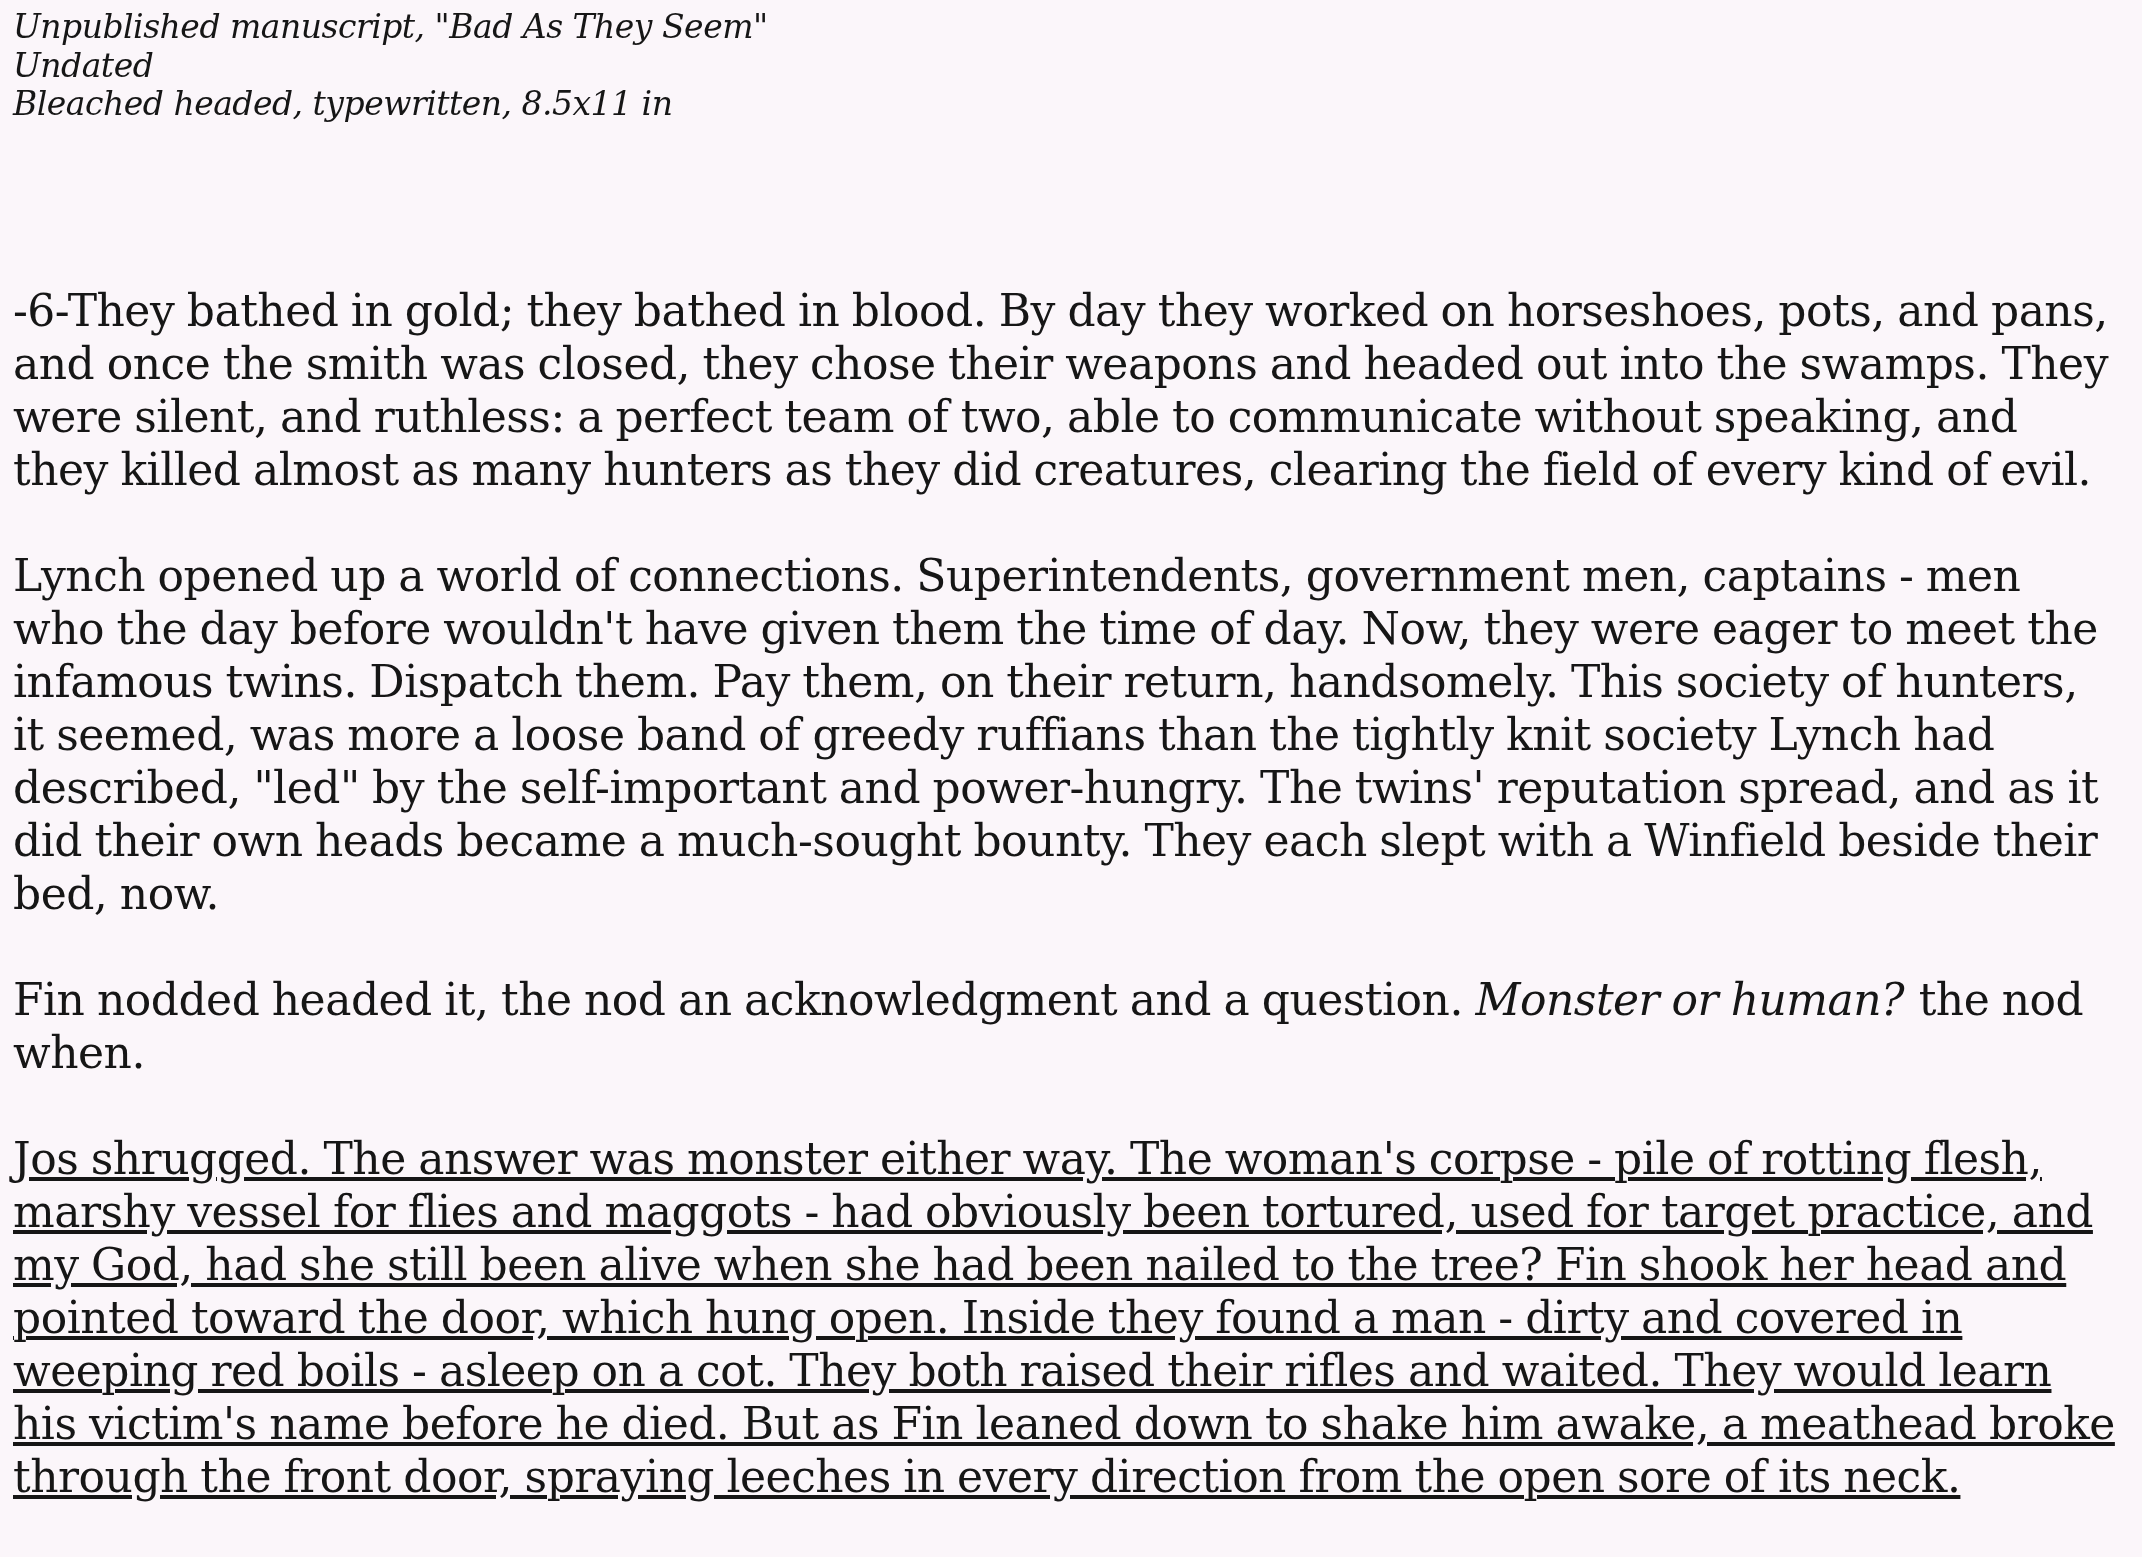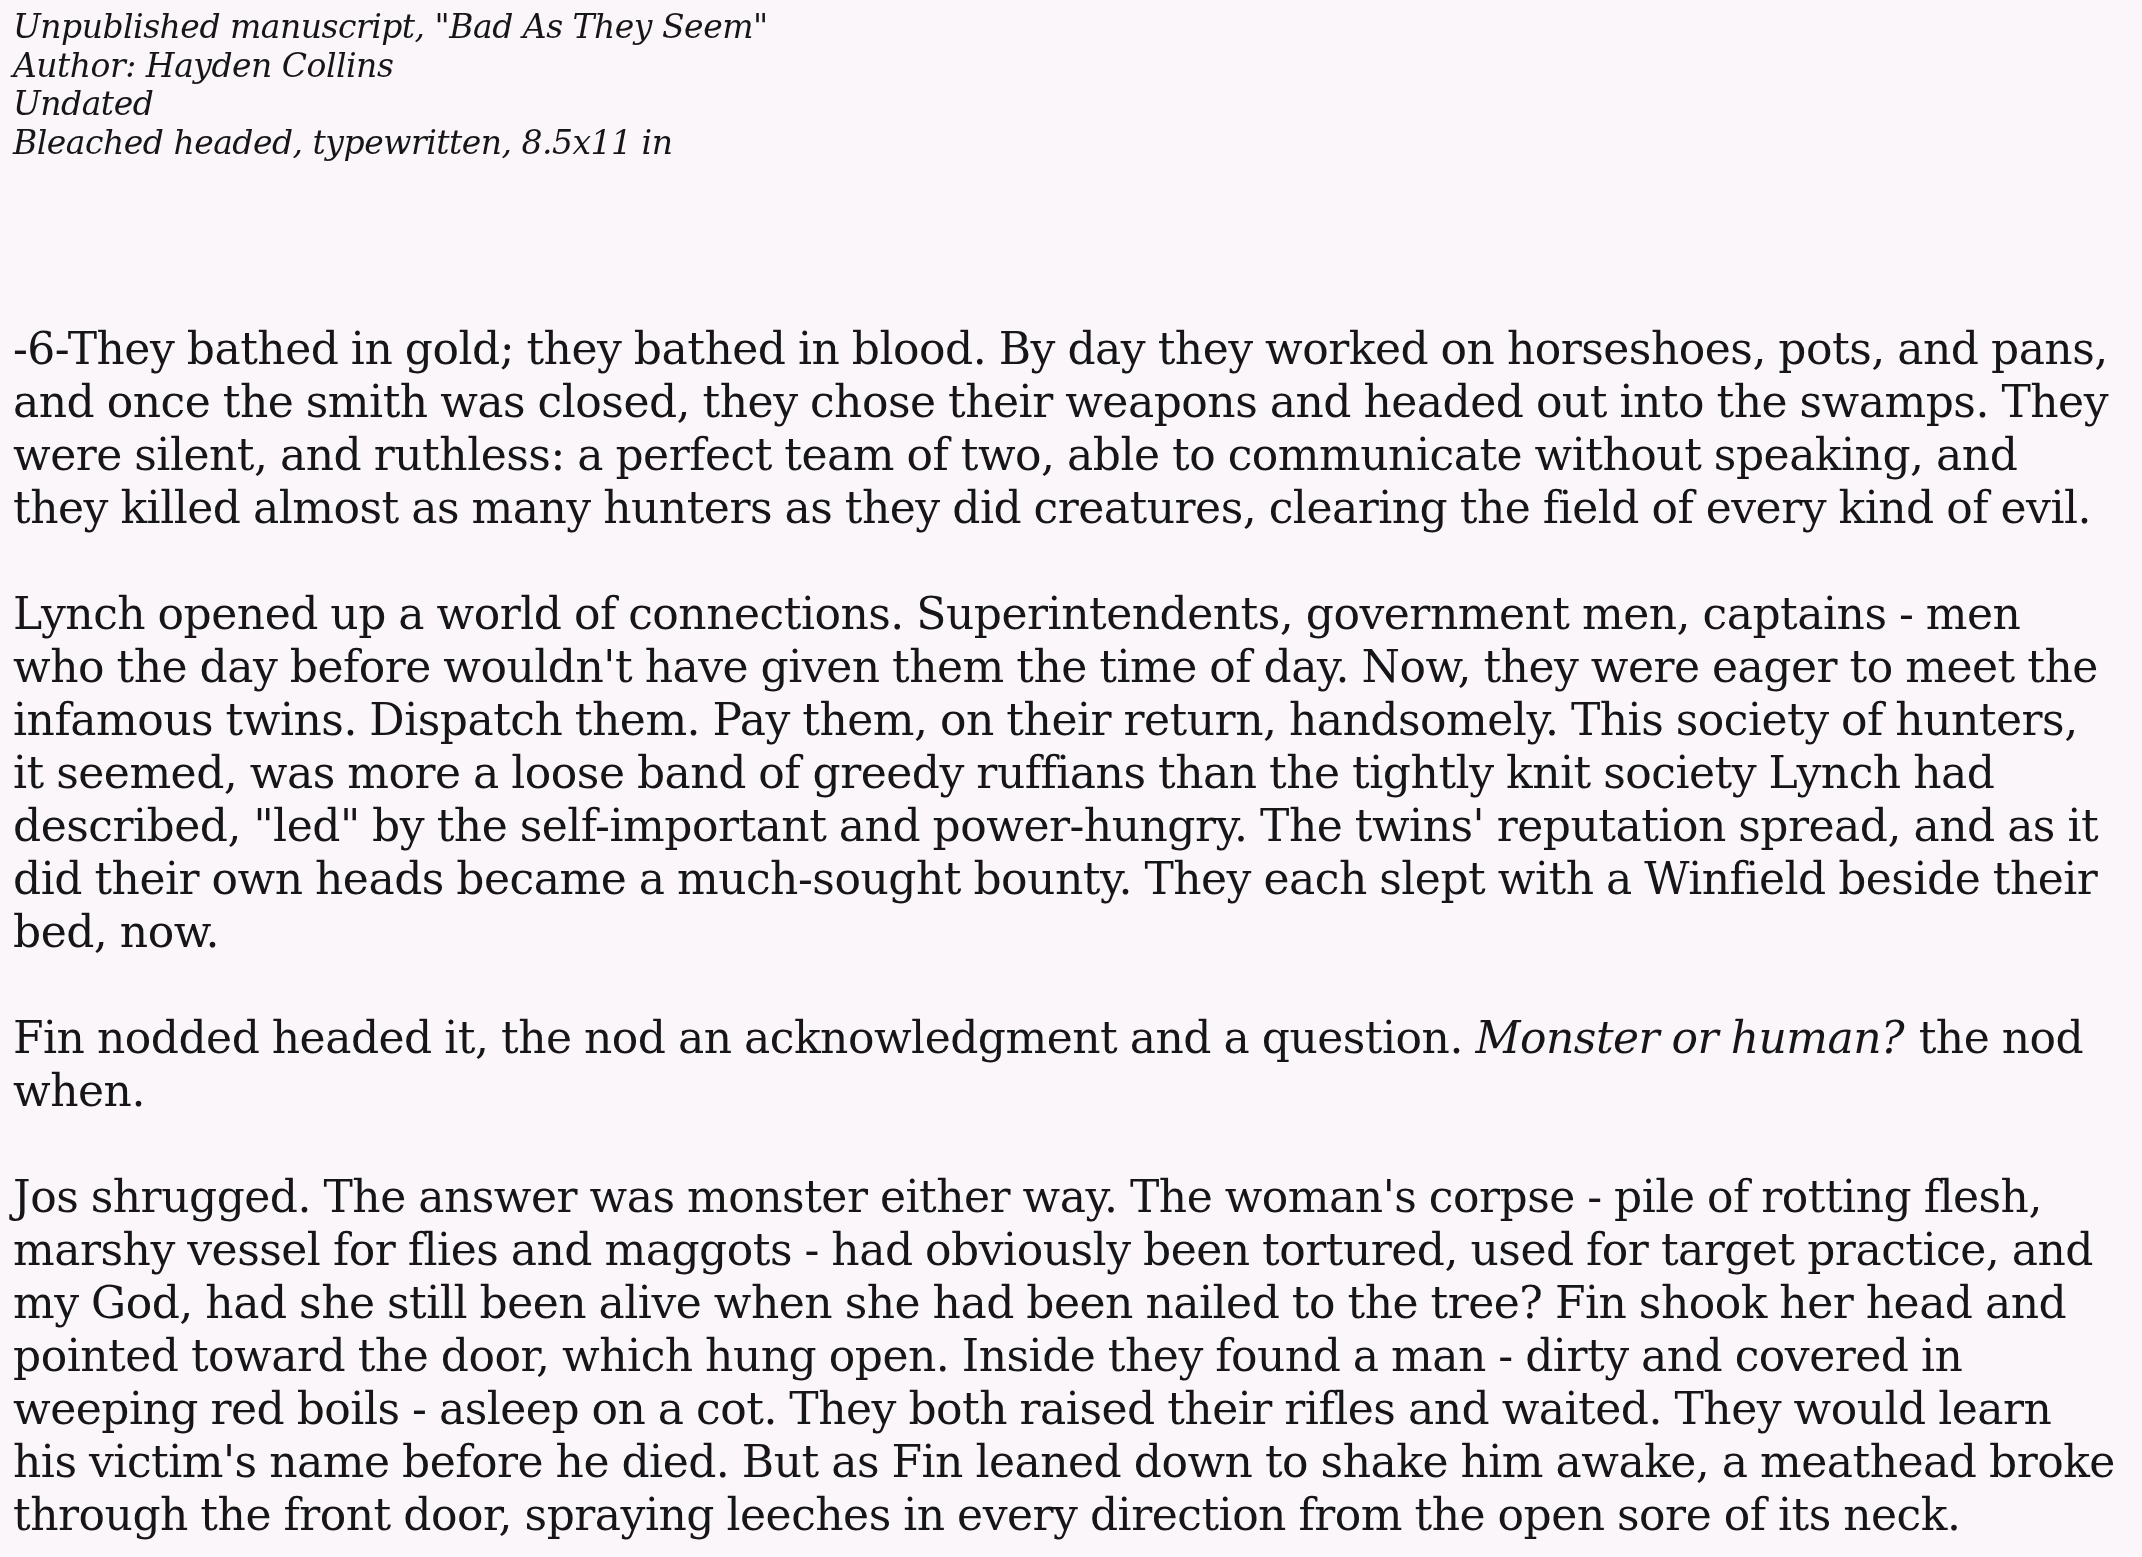--- a/index.html
+++ b/index.html
@@ -28,33 +28,33 @@
   }
   .manuscript-body p.body-paragraph {
     margin: 0 0 53px 0;
     font-size: 44px;
     line-height: 53px;
     letter-spacing: -0.5px;
     word-spacing: -1px;
   }
   .manuscript-body p.body-paragraph:last-child {
     margin-bottom: 10px;
+    text-decoration: underline;
   }
   .body-paragraph em {
     font-style: italic;
     margin-right: 2px;
   }
 </style>
 </head>
 <body>
 
 <main class="page">
   <header class="catalog-header">
     <p class="header-line">Unpublished manuscript, "Bad As They Seem"</p>
-    <p class="header-line">Author: Hayden Collins</p>
     <p class="header-line">Undated</p>
     <p class="header-line">Bleached headed, typewritten, 8.5x11 in</p>
   </header>
   <section class="manuscript-body" id="manuscript-body">
       <p class="body-paragraph"><span>-6-They bathed in gold; they bathed in blood. By day they worked on horseshoes, pots, and pans, and once the smith was closed, they chose their weapons and headed out into the swamps. They were silent, and ruthless: a perfect team of two, able to communicate without speaking, and they killed almost as many hunters as they did creatures, clearing the field of every kind of evil.</span></p>
       <p class="body-paragraph"><span>Lynch opened up a world of connections. Superintendents, government men, captains - men who the day before wouldn't have given them the time of day. Now, they were eager to meet the infamous twins. Dispatch them. Pay them, on their return, handsomely. This society of hunters, it seemed, was more a loose band of greedy ruffians than the tightly knit society Lynch had described, "led" by the self-important and power-hungry. The twins' reputation spread, and as it did their own heads became a much-sought bounty. They each slept with a Winfield beside their bed, now.</span></p>
       <p class="body-paragraph"><span>Fin nodded headed it, the nod an acknowledgment and a question. </span><em>Monster or human?</em><span> the nod when.</span></p>
       <p class="body-paragraph"><span>Jos shrugged. The answer was monster either way. The woman's corpse - pile of rotting flesh, marshy vessel for flies and maggots - had obviously been tortured, used for target practice, and my God, had she still been alive when she had been nailed to the tree? Fin shook her head and pointed toward the door, which hung open. Inside they found a man - dirty and covered in weeping red boils - asleep on a cot. They both raised their rifles and waited. They would learn his victim's name before he died. But as Fin leaned down to shake him awake, a meathead broke through the front door, spraying leeches in every direction from the open sore of its neck.</span></p>
     </section>
 </main>

